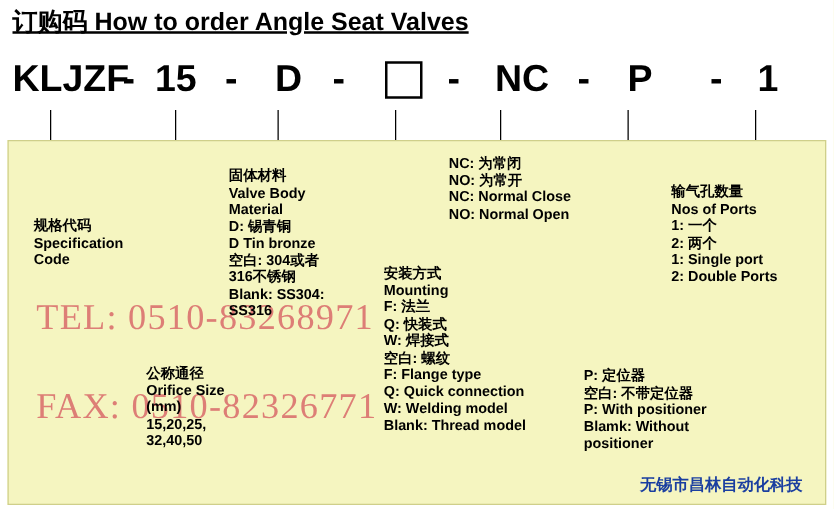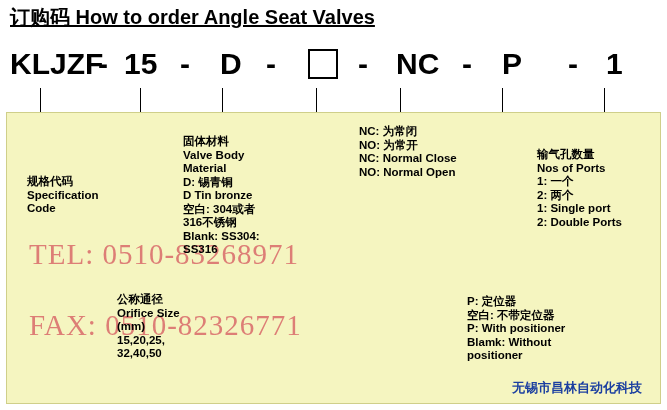--- a/index.html
+++ b/index.html
@@ -134,20 +134,30 @@
     <div class="block bold" style="left:176px; top:22px;  width:120px;">固体材料
 Valve Body
 Material
 D: 锡青铜
 D Tin bronze
 空白: 304或者
 316不锈钢
 Blank: SS304:
         SS316</div>
 
+    <div class="block bold" style="left:300px; top:100px; width:150px;">安装方式
+Mounting
+F: 法兰
+Q: 快装式
+W: 焊接式
+空白: 螺纹
+F: Flange type
+Q: Quick connection
+W: Welding model
+Blank: Thread model</div>
 
     <div class="block bold" style="left:460px; top:182px; width:150px;">P: 定位器
 空白: 不带定位器
 P: With positioner
 Blamk: Without
           positioner</div>
 
     <div class="block bold" style="left:352px; top:12px;  width:140px;">NC: 为常闭
 NO: 为常开
 NC: Normal Close

